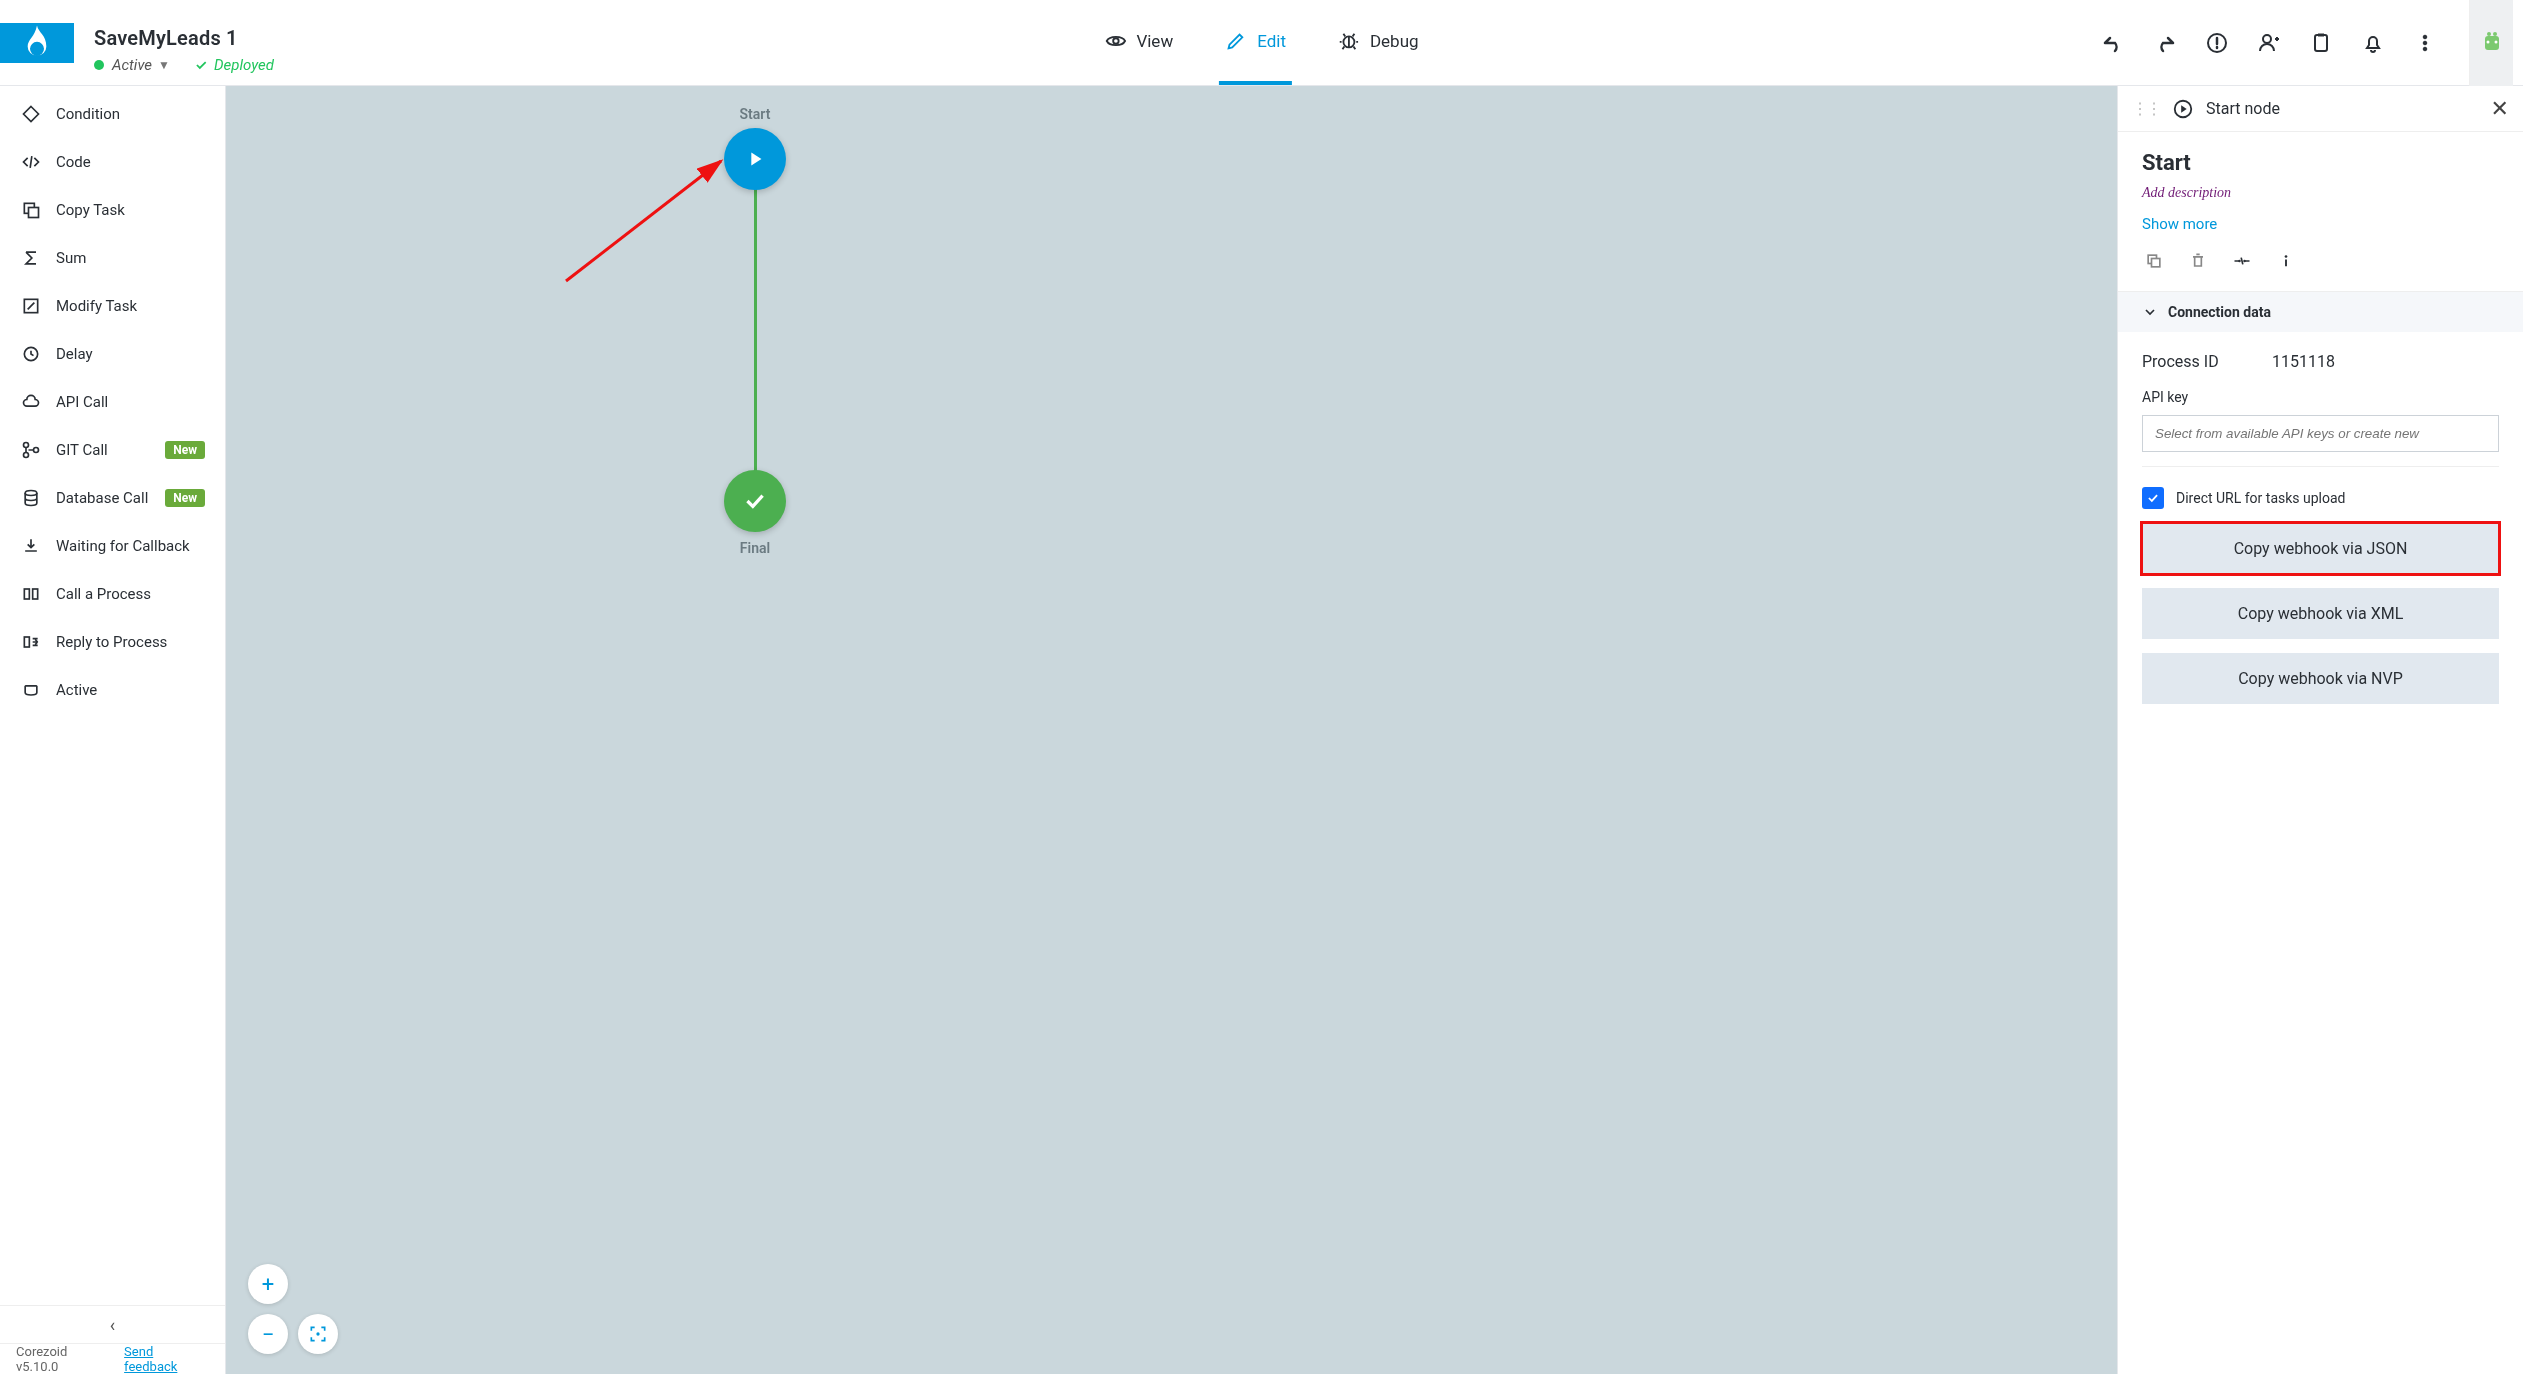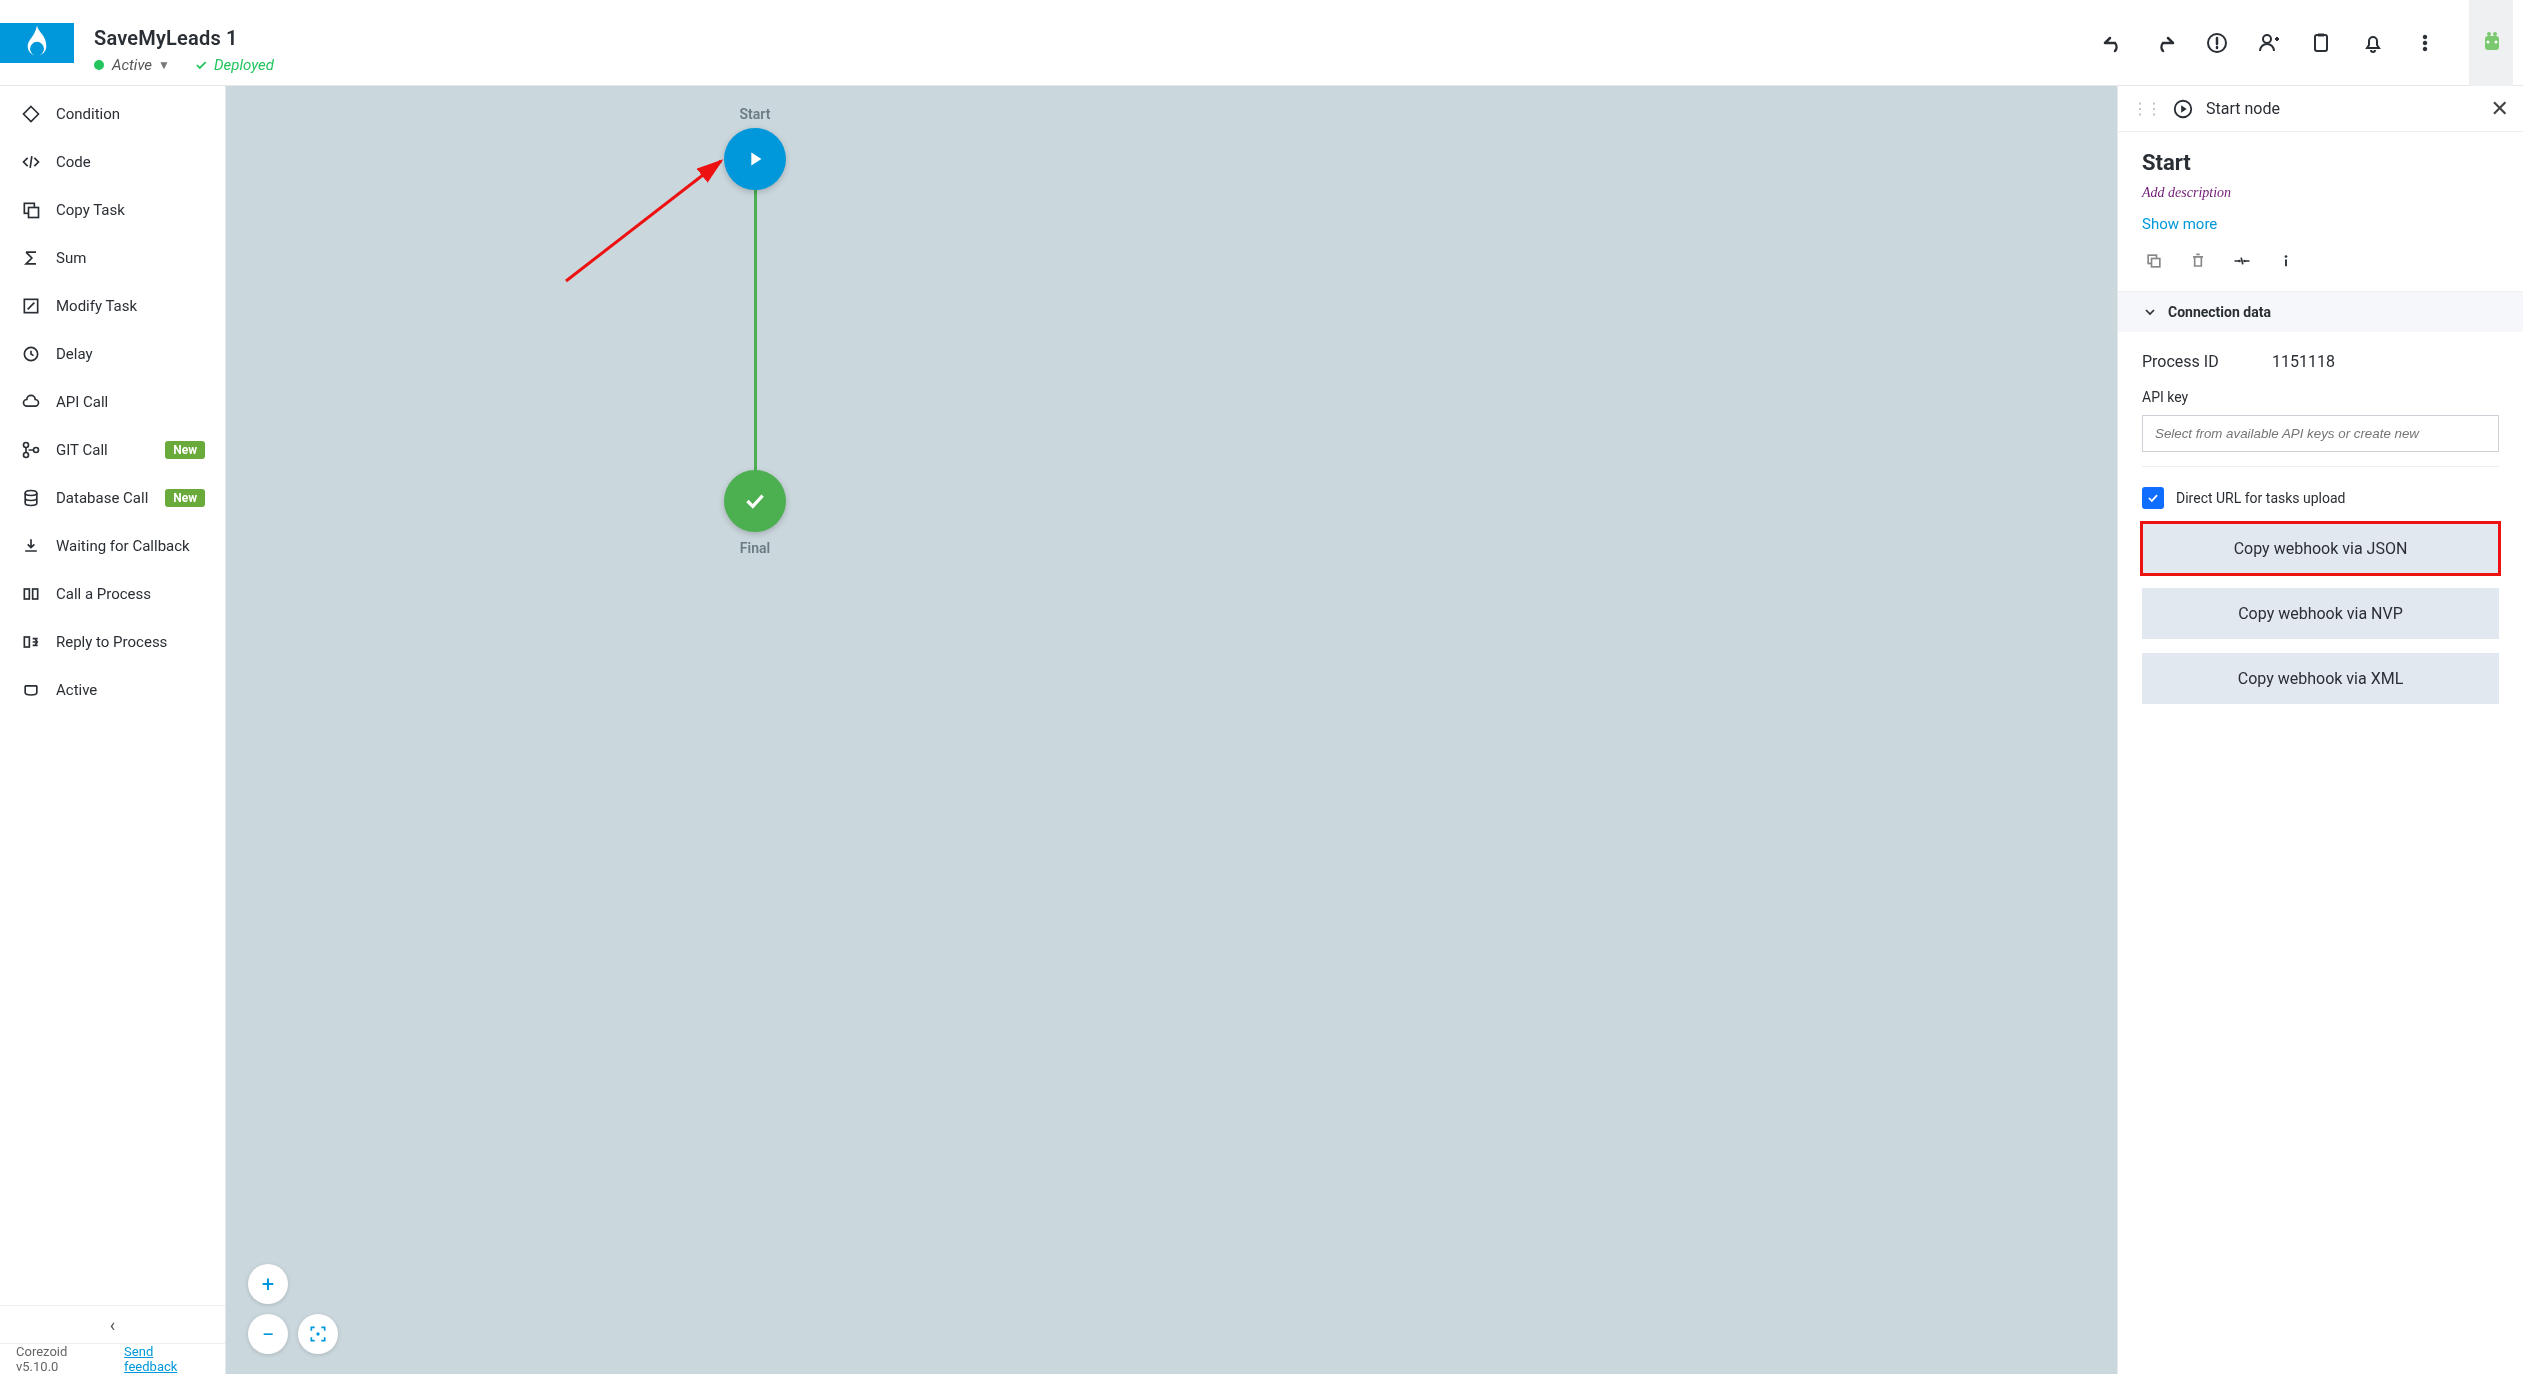--- a/index.html
+++ b/index.html
@@ -94,20 +94,42 @@
             <span class="chev">▼</span>
           </span>
         <span class="st-deployed">
           <svg width="14" height="14" viewBox="0 0 24 24">
               <path d="M5 12l5 5L20 7" stroke="#22c55e" stroke-width="3" fill="none"></path>
             </svg>
           <span>Deployed</span>
         </span>
       </div>
     </div>
+    <div class="center-tabs">
+      <div class="tab">
+        <svg class="ico" viewBox="0 0 24 24">
+            <path d="M2 12 C5 6 19 6 22 12 C19 18 5 18 2 12 Z" stroke="#2a2f35" stroke-width="2" fill="none"></path>
+            <circle cx="12" cy="12" r="3" stroke="#2a2f35" stroke-width="2" fill="none"></circle>
+          </svg>
+        <span>View</span>
+      </div>
+      <div class="tab active">
+        <svg class="ico" viewBox="0 0 24 24">
+            <path d="M4 20 L8 19 L19 8 L16 5 L5 16 Z" stroke="#0098db" stroke-width="2" fill="none"></path>
+          </svg>
+        <span>Edit</span>
+      </div>
+      <div class="tab">
+        <svg class="ico" viewBox="0 0 24 24">
+            <circle cx="12" cy="13" r="6" stroke="#2a2f35" stroke-width="2" fill="none"></circle>
+            <path d="M8 7 L6 4 M16 7 L18 4 M4 13 H2 M22 13 H20 M7 18 L5 21 M17 18 L19 21 M12 7 V19" stroke="#2a2f35" stroke-width="2"></path>
+          </svg>
+        <span>Debug</span>
+      </div>
+    </div>
     <div class="right-tools">
       <div class="tool-btn">
           <svg viewBox="0 0 24 24">
             <path d="M9 7 L4 12 M4 12 H14 A6 6 0 0 1 14 20" stroke-width="2.5" stroke-linecap="round"></path>
           </svg>
         </div>
       <div class="tool-btn">
           <svg viewBox="0 0 24 24">
             <path d="M15 7 L20 12 M20 12 H10 A6 6 0 0 0 10 20" stroke-width="2.5" stroke-linecap="round"></path>
           </svg>
@@ -375,19 +397,19 @@
         <hr class="sep">
         <div class="chk-row">
           <span class="chk">
               <svg width="14" height="14" viewBox="0 0 24 24">
                 <path d="M5 12 L10 17 L19 7" stroke="#fff" stroke-width="3" fill="none"></path>
               </svg>
             </span>
           <span>Direct URL for tasks upload</span>
         </div>
         <div class="wh-btn hl">Copy webhook via JSON</div>
+        <div class="wh-btn">Copy webhook via XML</div>
         <div class="wh-btn">Copy webhook via NVP</div>
-        <div class="wh-btn">Copy webhook via XML</div>
       </div>
     </div>
   </div>
 
 </div>
 
 </body></html>

